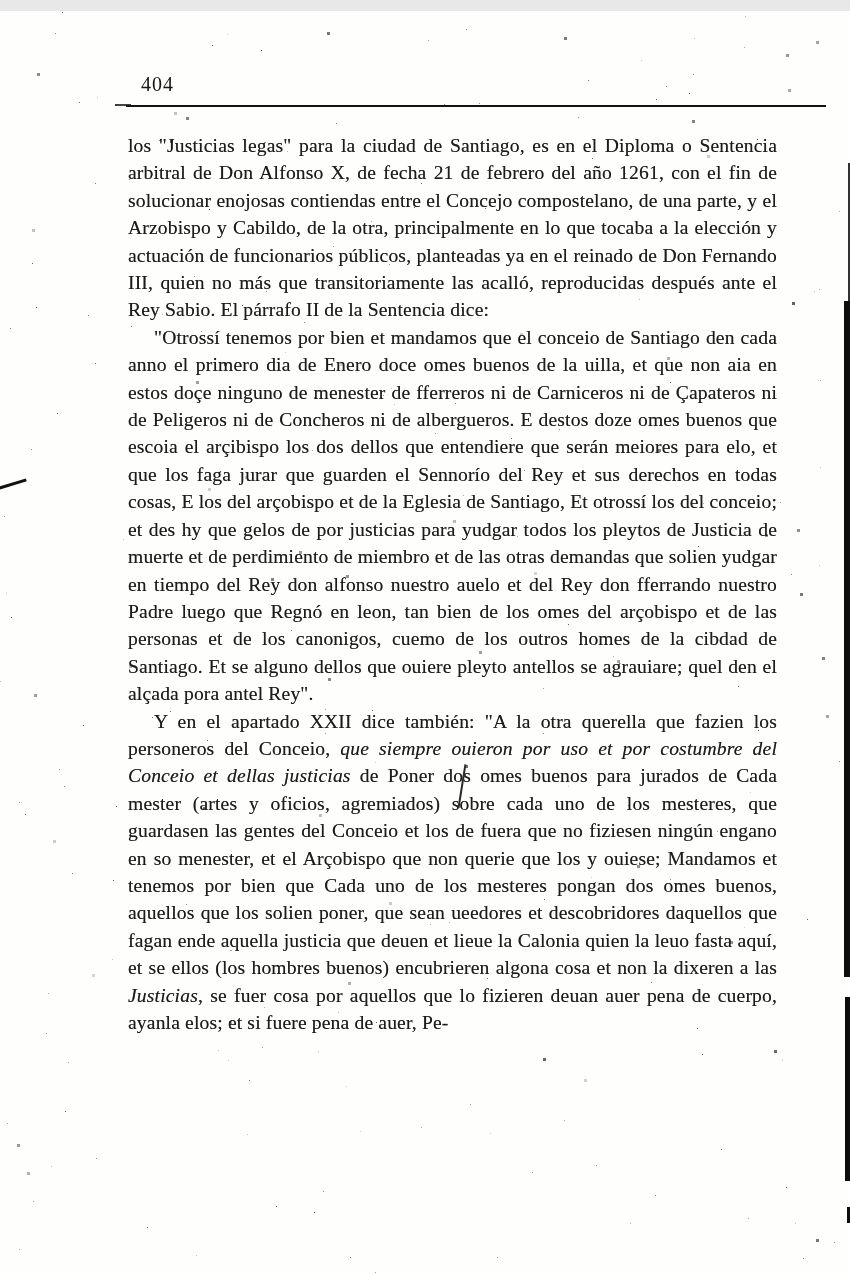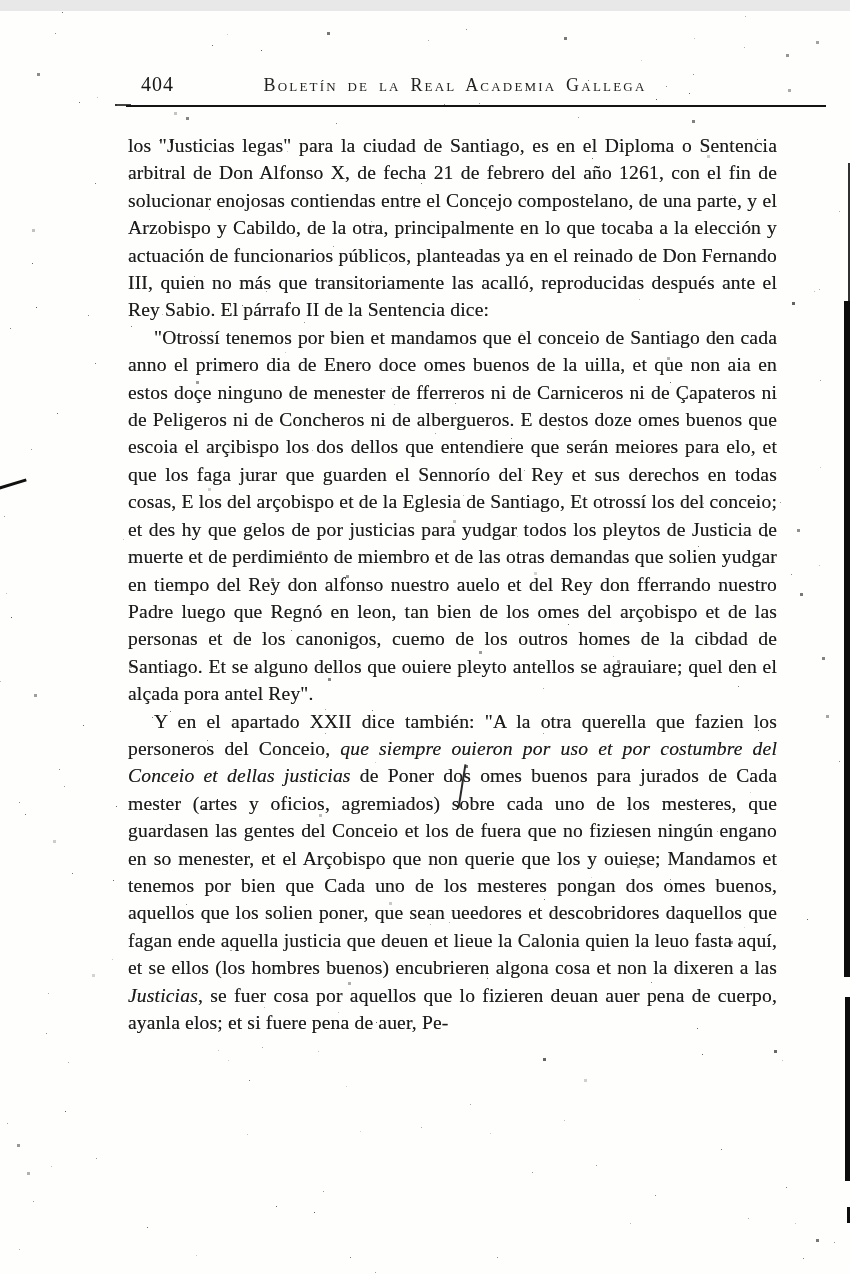--- a/index.html
+++ b/index.html
@@ -94,21 +94,20 @@
 </style>
 </head>
 <body>
 
 <div class="page">
 
   <div class="speck" id="speck" style="box-shadow: rgba(25, 25, 25, 0.38) 535px 630px 0px 0px, rgba(25, 25, 25, 0.66) 697px 1017px 0px 0px, rgba(25, 25, 25, 0.44) 266px 280px 0px 0px, rgba(25, 25, 25, 0.21) 490px 1122px 0px 0px, rgba(25, 25, 25, 0.24) 123px 528px 0px 0px, rgba(25, 25, 25, 0.35) 421px 1116px 0px 0px, rgba(25, 25, 25, 0.3) 454px 510px 0px 1px, rgba(25, 25, 25, 0.25) 553px 933px 0px 0px, rgba(25, 25, 25, 0.26) 97px 86px 0px 0px, rgba(25, 25, 25, 0.24) 844px 947px 0px 0px, rgba(25, 25, 25, 0.67) 807px 908px 0px 0px, rgba(25, 25, 25, 0.59) 350px 1246px 0px 0px, rgba(25, 25, 25, 0.35) 463px 484px 0px 0px, rgba(25, 25, 25, 0.61) 204px 797px 0px 1px, rgba(25, 25, 25, 0.63) 62px 1px 0px 0px, rgba(25, 25, 25, 0.59) 817px 1229px 0px 1px, rgba(25, 25, 25, 0.41) 389px 253px 0px 0px, rgba(25, 25, 25, 0.41) 780px 491px 0px 0px, rgba(25, 25, 25, 0.45) 96px 1147px 0px 0px, rgba(25, 25, 25, 0.61) 466px 755px 0px 1px, rgba(25, 25, 25, 0.2) 585px 1069px 0px 1px, rgba(25, 25, 25, 0.26) 391px 575px 0px 0px, rgba(25, 25, 25, 0.48) 466px 18px 0px 0px, rgba(25, 25, 25, 0.66) 113px 869px 0px 0px, rgba(25, 25, 25, 0.68) 793px 292px 0px 1px, rgba(25, 25, 25, 0.66) 207px 729px 0px 0px, rgba(25, 25, 25, 0.21) 375px 751px 0px 0px, rgba(25, 25, 25, 0.7) 427px 217px 0px 0px, rgba(25, 25, 25, 0.22) 285px 341px 0px 0px, rgba(25, 25, 25, 0.59) 95px 352px 0px 0px, rgba(25, 25, 25, 0.5) 38px 63px 0px 1px, rgba(25, 25, 25, 0.46) 532px 1161px 0px 0px, rgba(25, 25, 25, 0.4) 817px 31px 0px 1px, rgba(25, 25, 25, 0.6) 249px 1069px 0px 0px, rgba(25, 25, 25, 0.34) 426px 623px 0px 0px, rgba(25, 25, 25, 0.45) 129px 168px 0px 0px, rgba(25, 25, 25, 0.45) 333px 235px 0px 0px, rgba(25, 25, 25, 0.19) 413px 652px 0px 0px, rgba(25, 25, 25, 0.4) 7px 1112px 0px 0px, rgba(25, 25, 25, 0.4) 325px 722px 0px 0px, rgba(25, 25, 25, 0.22) 568px 775px 0px 0px, rgba(25, 25, 25, 0.58) 399px 387px 0px 0px, rgba(25, 25, 25, 0.64) 242px 294px 0px 0px, rgba(25, 25, 25, 0.24) 246px 466px 0px 1px, rgba(25, 25, 25, 0.38) 543px 677px 0px 0px, rgba(25, 25, 25, 0.25) 510px 951px 0px 0px, rgba(25, 25, 25, 0.72) 36px 296px 0px 0px, rgba(25, 25, 25, 0.48) 679px 576px 0px 1px, rgba(25, 25, 25, 0.3) 338px 1001px 0px 0px, rgba(25, 25, 25, 0.64) 57px 402px 0px 0px, rgba(25, 25, 25, 0.38) 145px 358px 0px 0px, rgba(25, 25, 25, 0.43) 33px 1190px 0px 0px, rgba(25, 25, 25, 0.51) 444px 93px 0px 0px, rgba(25, 25, 25, 0.73) 544px 888px 0px 0px, rgba(25, 25, 25, 0.61) 25px 803px 0px 0px, rgba(25, 25, 25, 0.39) 827px 705px 0px 1px, rgba(25, 25, 25, 0.46) 159px 129px 0px 0px, rgba(25, 25, 25, 0.34) 819px 278px 0px 0px, rgba(25, 25, 25, 0.59) 721px 1138px 0px 0px, rgba(25, 25, 25, 0.2) 209px 478px 0px 1px, rgba(25, 25, 25, 0.55) 173px 764px 0px 0px, rgba(25, 25, 25, 0.42) 480px 641px 0px 1px, rgba(25, 25, 25, 0.25) 175px 102px 0px 1px, rgba(25, 25, 25, 0.64) 208px 607px 0px 0px, rgba(25, 25, 25, 0.47) 731px 931px 0px 1px, rgba(25, 25, 25, 0.19) 360px 1120px 0px 0px, rgba(25, 25, 25, 0.55) 651px 971px 0px 0px, rgba(25, 25, 25, 0.48) 798px 519px 0px 1px, rgba(25, 25, 25, 0.28) 540px 794px 0px 0px, rgba(25, 25, 25, 0.55) 559px 418px 0px 0px, rgba(25, 25, 25, 0.44) 323px 1180px 0px 0px, rgba(25, 25, 25, 0.47) 46px 1022px 0px 0px, rgba(25, 25, 25, 0.67) 225px 353px 0px 1px, rgba(25, 25, 25, 0.28) 162px 303px 0px 0px, rgba(25, 25, 25, 0.25) 795px 1212px 0px 0px, rgba(25, 25, 25, 0.55) 693px 110px 0px 1px, rgba(25, 25, 25, 0.38) 325px 698px 0px 0px, rgba(25, 25, 25, 0.68) 670px 371px 0px 0px, rgba(25, 25, 25, 0.35) 839px 200px 0px 0px, rgba(25, 25, 25, 0.39) 430px 913px 0px 0px, rgba(25, 25, 25, 0.69) 702px 1043px 0px 0px, rgba(25, 25, 25, 0.28) 583px 460px 0px 0px, rgba(25, 25, 25, 0.65) 758px 719px 0px 0px, rgba(25, 25, 25, 0.68) 65px 1100px 0px 0px, rgba(25, 25, 25, 0.45) 834px 1231px 0px 0px, rgba(25, 25, 25, 0.58) 95px 172px 0px 0px, rgba(25, 25, 25, 0.7) 335px 957px 0px 0px, rgba(25, 25, 25, 0.35) 19px 1238px 0px 0px, rgba(25, 25, 25, 0.24) 287px 140px 0px 0px, rgba(25, 25, 25, 0.46) 314px 386px 0px 0px, rgba(25, 25, 25, 0.2) 750px 781px 0px 0px, rgba(25, 25, 25, 0.29) 564px 1109px 0px 0px, rgba(25, 25, 25, 0.28) 320px 804px 0px 1px, rgba(25, 25, 25, 0.34) 130px 655px 0px 1px, rgba(25, 25, 25, 0.62) 225px 1267px 0px 1px, rgba(25, 25, 25, 0.42) 562px 572px 0px 0px, rgba(25, 25, 25, 0.68) 414px 196px 0px 0px, rgba(25, 25, 25, 0.44) 64px 775px 0px 0px, rgba(25, 25, 25, 0.68) 689px 82px 0px 0px, rgba(25, 25, 25, 0.3) 264px 996px 0px 0px, rgba(25, 25, 25, 0.7) 656px 88px 0px 0px, rgba(25, 25, 25, 0.63) 743px 524px 0px 0px, rgba(25, 25, 25, 0.37) 68px 1051px 0px 0px, rgba(25, 25, 25, 0.34) 349px 972px 0px 1px, rgba(25, 25, 25, 0.55) 131px 315px 0px 0px, rgba(25, 25, 25, 0.63) 147px 1216px 0px 0px, rgba(25, 25, 25, 0.69) 568px 613px 0px 0px, rgba(25, 25, 25, 0.42) 316px 1014px 0px 0px, rgba(25, 25, 25, 0.72) 11px 606px 0px 0px, rgba(25, 25, 25, 0.7) 376px 1011px 0px 0px, rgba(25, 25, 25, 0.54) 186px 893px 0px 0px, rgba(25, 25, 25, 0.36) 230px 1011px 0px 1px, rgba(25, 25, 25, 0.66) 32px 252px 0px 0px, rgba(25, 25, 25, 0.48) 638px 855px 0px 1px, rgba(25, 25, 25, 0.3) 470px 547px 0px 0px, rgba(25, 25, 25, 0.51) 666px 75px 0px 0px, rgba(25, 25, 25, 0.25) 394px 393px 0px 0px, rgba(25, 25, 25, 0.54) 272px 568px 0px 1px, rgba(25, 25, 25, 0.2) 227px 23px 0px 0px, rgba(25, 25, 25, 0.23) 112px 948px 0px 0px, rgba(25, 25, 25, 0.34) 247px 653px 0px 0px, rgba(25, 25, 25, 0.55) 520px 273px 0px 0px, rgba(25, 25, 25, 0.41) 300px 541px 0px 1px, rgba(25, 25, 25, 0.34) 48px 982px 0px 0px, rgba(25, 25, 25, 0.41) 35px 684px 0px 1px, rgba(25, 25, 25, 0.72) 209px 198px 0px 0px, rgba(25, 25, 25, 0.69) 770px 415px 0px 0px, rgba(25, 25, 25, 0.27) 198px 302px 0px 0px, rgba(25, 25, 25, 0.38) 640px 244px 0px 1px, rgba(25, 25, 25, 0.19) 591px 866px 0px 0px, rgba(25, 25, 25, 0.59) 786px 1176px 0px 0px, rgba(25, 25, 25, 0.28) 158px 608px 0px 0px, rgba(25, 25, 25, 0.65) 775px 1040px 0px 1px, rgba(25, 25, 25, 0.59) 328px 22px 0px 1px, rgba(25, 25, 25, 0.36) 312px 439px 0px 0px, rgba(25, 25, 25, 0.67) 421px 172px 0px 0px, rgba(25, 25, 25, 0.27) 819px 554px 0px 0px, rgba(25, 25, 25, 0.63) 609px 492px 0px 0px, rgba(25, 25, 25, 0.25) 318px 1040px 0px 0px, rgba(25, 25, 25, 0.6) 152px 706px 0px 0px, rgba(25, 25, 25, 0.51) 791px 563px 0px 0px, rgba(25, 25, 25, 0.25) 218px 1039px 0px 0px, rgba(25, 25, 25, 0.25) 732px 184px 0px 0px, rgba(25, 25, 25, 0.65) 83px 714px 0px 0px, rgba(25, 25, 25, 0.24) 196px 1244px 0px 0px, rgba(25, 25, 25, 0.27) 396px 873px 0px 1px, rgba(25, 25, 25, 0.6) 738px 675px 0px 0px, rgba(25, 25, 25, 0.35) 449px 911px 0px 0px, rgba(25, 25, 25, 0.54) 659px 439px 0px 1px, rgba(25, 25, 25, 0.44) 4px 505px 0px 0px, rgba(25, 25, 25, 0.28) 769px 743px 0px 0px, rgba(25, 25, 25, 0.33) 668px 347px 0px 1px, rgba(25, 25, 25, 0.37) 618px 650px 0px 1px, rgba(25, 25, 25, 0.53) 336px 112px 0px 0px, rgba(25, 25, 25, 0.43) 766px 524px 0px 1px, rgba(25, 25, 25, 0.19) 320px 1011px 0px 0px, rgba(25, 25, 25, 0.26) 668px 986px 0px 0px, rgba(25, 25, 25, 0.25) 370px 158px 0px 0px, rgba(25, 25, 25, 0.59) 291px 619px 0px 0px, rgba(25, 25, 25, 0.6) 698px 535px 0px 0px, rgba(25, 25, 25, 0.29) 0px 670px 0px 0px, rgba(25, 25, 25, 0.42) 375px 1261px 0px 0px, rgba(25, 25, 25, 0.26) 33px 219px 0px 1px, rgba(25, 25, 25, 0.68) 171px 130px 0px 1px, rgba(25, 25, 25, 0.68) 511px 427px 0px 0px, rgba(25, 25, 25, 0.59) 801px 583px 0px 1px, rgba(25, 25, 25, 0.51) 839px 750px 0px 0px, rgba(25, 25, 25, 0.4) 231px 939px 0px 0px, rgba(25, 25, 25, 0.21) 521px 323px 0px 1px, rgba(25, 25, 25, 0.68) 757px 128px 0px 0px, rgba(25, 25, 25, 0.46) 304px 311px 0px 0px, rgba(25, 25, 25, 0.26) 391px 377px 0px 0px, rgba(25, 25, 25, 0.38) 371px 210px 0px 0px, rgba(25, 25, 25, 0.26) 247px 1123px 0px 0px, rgba(25, 25, 25, 0.53) 187px 107px 0px 1px, rgba(25, 25, 25, 0.4) 717px 820px 0px 0px, rgba(25, 25, 25, 0.45) 787px 44px 0px 1px, rgba(25, 25, 25, 0.5) 19px 791px 0px 0px, rgba(25, 25, 25, 0.29) 630px 1212px 0px 0px, rgba(25, 25, 25, 0.7) 314px 1201px 0px 0px, rgba(25, 25, 25, 0.54) 455px 392px 0px 0px, rgba(25, 25, 25, 0.24) 820px 456px 0px 0px, rgba(25, 25, 25, 0.27) 6px 582px 0px 0px, rgba(25, 25, 25, 0.27) 51px 1155px 0px 0px, rgba(25, 25, 25, 0.58) 565px 27px 0px 1px, rgba(25, 25, 25, 0.68) 592px 147px 0px 0px, rgba(25, 25, 25, 0.4) 435px 422px 0px 0px, rgba(25, 25, 25, 0.2) 341px 353px 0px 1px, rgba(25, 25, 25, 0.21) 346px 1075px 0px 0px, rgba(25, 25, 25, 0.22) 165px 814px 0px 0px, rgba(25, 25, 25, 0.52) 329px 668px 0px 1px, rgba(25, 25, 25, 0.48) 670px 868px 0px 0px, rgba(25, 25, 25, 0.43) 578px 106px 0px 0px, rgba(25, 25, 25, 0.62) 79px 91px 0px 0px, rgba(25, 25, 25, 0.63) 401px 131px 0px 0px, rgba(25, 25, 25, 0.19) 93px 964px 0px 1px, rgba(25, 25, 25, 0.19) 744px 916px 0px 0px, rgba(25, 25, 25, 0.31) 604px 958px 0px 0px, rgba(25, 25, 25, 0.54) 803px 1247px 0px 0px, rgba(25, 25, 25, 0.42) 625px 162px 0px 0px, rgba(25, 25, 25, 0.52) 88px 304px 0px 0px, rgba(25, 25, 25, 0.57) 588px 69px 0px 0px, rgba(25, 25, 25, 0.25) 694px 27px 0px 0px, rgba(25, 25, 25, 0.21) 54px 830px 0px 1px, rgba(25, 25, 25, 0.44) 543px 722px 0px 0px, rgba(25, 25, 25, 0.59) 700px 656px 0px 0px, rgba(25, 25, 25, 0.47) 524px 459px 0px 0px, rgba(25, 25, 25, 0.34) 745px 5px 0px 0px, rgba(25, 25, 25, 0.67) 544px 1048px 0px 1px, rgba(25, 25, 25, 0.37) 428px 29px 0px 0px, rgba(25, 25, 25, 0.51) 655px 1184px 0px 0px, rgba(25, 25, 25, 0.46) 347px 565px 0px 1px, rgba(25, 25, 25, 0.44) 596px 1154px 0px 0px, rgba(25, 25, 25, 0.41) 820px 369px 0px 0px, rgba(25, 25, 25, 0.59) 72px 862px 0px 0px, rgba(25, 25, 25, 0.41) 230px 939px 0px 0px, rgba(25, 25, 25, 0.47) 479px 92px 0px 0px, rgba(25, 25, 25, 0.3) 661px 759px 0px 0px, rgba(25, 25, 25, 0.34) 517px 525px 0px 0px, rgba(25, 25, 25, 0.27) 814px 280px 0px 0px, rgba(25, 25, 25, 0.5) 693px 63px 0px 0px, rgba(25, 25, 25, 0.46) 194px 265px 0px 0px, rgba(25, 25, 25, 0.48) 497px 1246px 0px 0px, rgba(25, 25, 25, 0.62) 372px 699px 0px 0px, rgba(25, 25, 25, 0.37) 748px 1207px 0px 0px, rgba(25, 25, 25, 0.36) 789px 79px 0px 1px, rgba(25, 25, 25, 0.33) 639px 288px 0px 0px, rgba(25, 25, 25, 0.64) 485px 197px 0px 0px, rgba(25, 25, 25, 0.25) 782px 1049px 0px 0px, rgba(25, 25, 25, 0.65) 628px 794px 0px 0px, rgba(25, 25, 25, 0.54) 823px 647px 0px 1px, rgba(25, 25, 25, 0.32) 613px 645px 0px 0px, rgba(25, 25, 25, 0.42) 383px 384px 0px 0px, rgba(25, 25, 25, 0.52) 59px 758px 0px 0px, rgba(25, 25, 25, 0.38) 262px 1036px 0px 0px, rgba(25, 25, 25, 0.49) 162px 737px 0px 0px, rgba(25, 25, 25, 0.22) 708px 145px 0px 1px, rgba(25, 25, 25, 0.42) 201px 320px 0px 0px, rgba(25, 25, 25, 0.2) 641px 49px 0px 0px, rgba(25, 25, 25, 0.44) 31px 438px 0px 0px, rgba(25, 25, 25, 0.22) 228px 1049px 0px 0px, rgba(25, 25, 25, 0.44) 18px 1134px 0px 1px, rgba(25, 25, 25, 0.67) 116px 795px 0px 0px, rgba(25, 25, 25, 0.68) 276px 1195px 0px 0px, rgba(25, 25, 25, 0.47) 461px 331px 0px 0px, rgba(25, 25, 25, 0.39) 470px 1093px 0px 0px, rgba(25, 25, 25, 0.64) 212px 34px 0px 0px, rgba(25, 25, 25, 0.55) 10px 317px 0px 0px, rgba(25, 25, 25, 0.33) 28px 1162px 0px 1px, rgba(25, 25, 25, 0.43) 524px 388px 0px 0px, rgba(25, 25, 25, 0.19) 535px 562px 0px 1px, rgba(25, 25, 25, 0.48) 55px 22px 0px 0px, rgba(25, 25, 25, 0.34) 744px 36px 0px 0px, rgba(25, 25, 25, 0.3) 419px 742px 0px 0px, rgba(25, 25, 25, 0.36) 703px 492px 0px 0px, rgba(25, 25, 25, 0.42) 197px 371px 0px 1px, rgba(25, 25, 25, 0.7) 261px 39px 0px 0px, rgba(25, 25, 25, 0.57) 487px 967px 0px 0px, rgba(25, 25, 25, 0.65) 170px 700px 0px 0px, rgba(25, 25, 25, 0.23) 390px 892px 0px 1px;"></div>
 
   <div class="header">
     <span class="pagenum">404</span>
-    <span class="journal">Boletín de la Real Academia Gallega</span>
   </div>
 
   <div class="rule-dots"></div>
   <div class="rule"></div>
 
   <div class="body-text" id="body-text">
       <p><span>los "Justicias legas" para la ciudad de Santiago, es en el Diploma o Sentencia arbitral de Don Alfonso X, de fecha 21 de febrero del año 1261, con el fin de solucionar enojosas contiendas entre el Concejo compostelano, de una parte, y el Arzobispo y Cabildo, de la otra, principalmente en lo que tocaba a la elección y actuación de funcionarios públicos, planteadas ya en el reinado de Don Fernando III, quien no más que transitoriamente las acalló, reproducidas después ante el Rey Sabio. El párrafo II de la Sentencia dice:</span></p>
       <p class="indent"><span>"Otrossí tenemos por bien et mandamos que el conceio de Santiago den cada anno el primero dia de Enero doce omes buenos de la uilla, et que non aia en estos doçe ninguno de menester de fferreros ni de Carniceros ni de Çapateros ni de Peligeros ni de Concheros ni de albergueros. E destos doze omes buenos que escoia el arçibispo los dos dellos que entendiere que serán meiores para elo, et que los faga jurar que guarden el Sennorío del Rey et sus derechos en todas cosas, E los del arçobispo et de la Eglesia de Santiago, Et otrossí los del conceio; et des hy que gelos de por justicias para yudgar todos los pleytos de Justicia de muerte et de perdimiento de miembro et de las otras demandas que solien yudgar en tiempo del Rey don alfonso nuestro auelo et del Rey don fferrando nuestro Padre luego que Regnó en leon, tan bien de los omes del arçobispo et de las personas et de los canonigos, cuemo de los outros homes de la cibdad de Santiago. Et se alguno dellos que ouiere pleyto antellos se agrauiare; quel den el alçada pora antel Rey".</span></p>
       <p class="indent"><span>Y en el apartado XXII dice también: "A la otra querella que fazien los personeros del Conceio, </span><em>que siempre ouieron por uso et por costumbre del Conceio et dellas justicias</em><span> de Poner dos omes buenos para jurados de Cada mester (artes y oficios, agremiados) sobre cada uno de los mesteres, que guardasen las gentes del Conceio et los de fuera que no fiziesen ningún engano en so menester, et el Arçobispo que non querie que los y ouiese; Mandamos et tenemos por bien que Cada uno de los mesteres pongan dos omes buenos, aquellos que los solien poner, que sean ueedores et descobridores daquellos que fagan ende aquella justicia que deuen et lieue la Calonia quien la leuo fasta aquí, et se ellos (los hombres buenos) encubrieren algona cosa et non la dixeren a las </span><em>Justicias</em><span>, se fuer cosa por aquellos que lo fizieren deuan auer pena de cuerpo, ayanla elos; et si fuere pena de auer, Pe-</span></p>
     </div>

